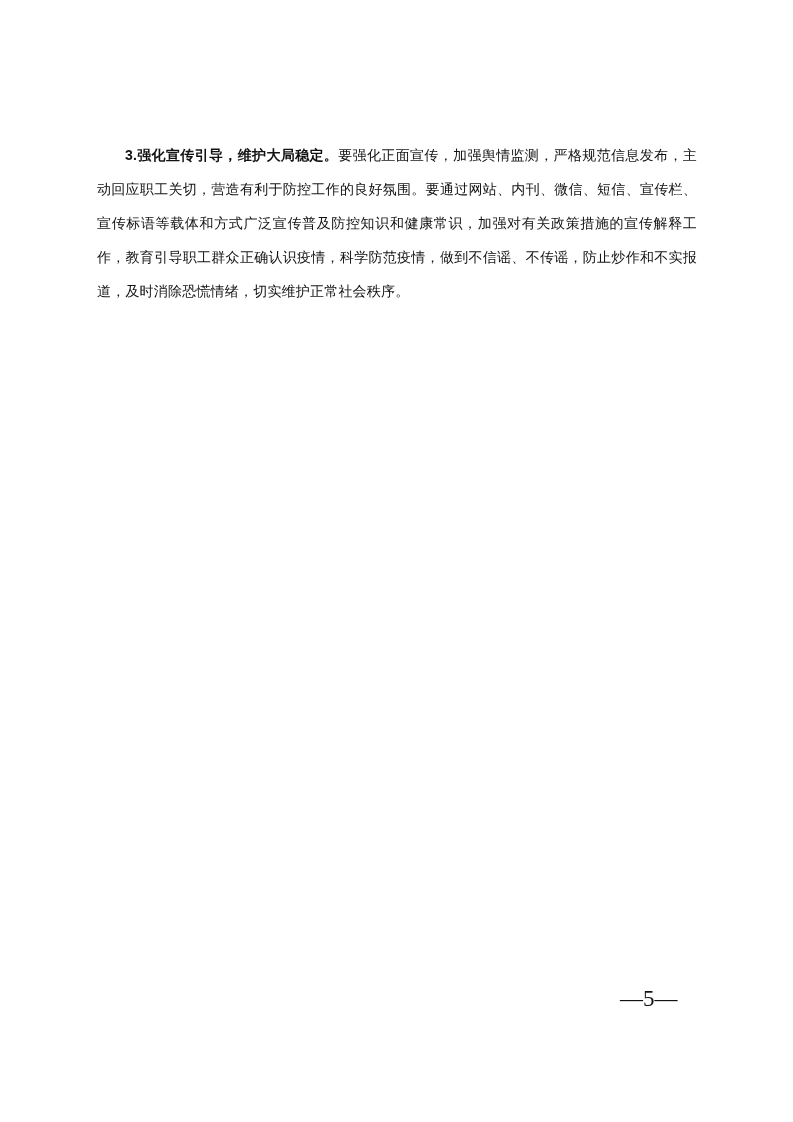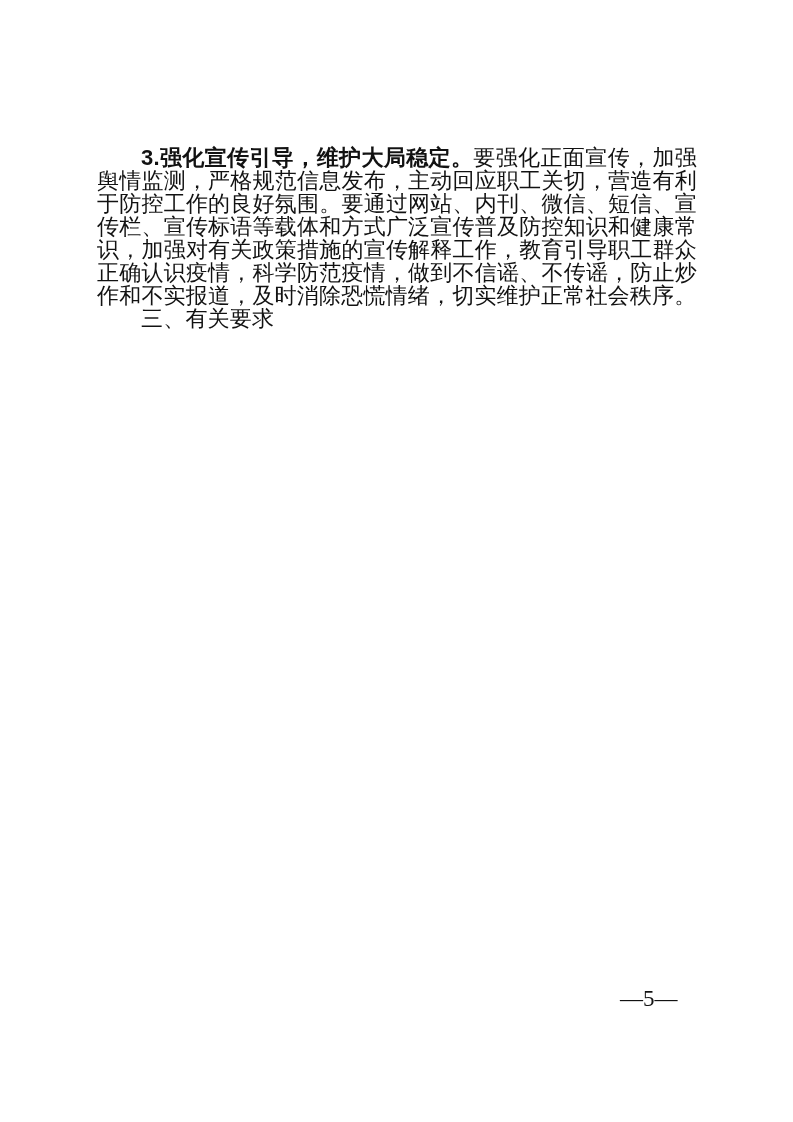--- a/index.html
+++ b/index.html
@@ -12,24 +12,24 @@
     width: 793px;
     height: 1122px;
     background: #ffffff;
     overflow: hidden;
     font-family: "Liberation Sans", "DejaVu Sans", sans-serif;
     color: #121212;
   }
   .body-text {
     position: absolute;
     left: 97px;
-    top: 146px;
+    top: 138px;
     width: 600px;
-    font-size: 22px;
-    line-height: 23px;
+    font-size: 14px;
+    line-height: 34px;
     text-align: justify;
     text-justify: inter-character;
     letter-spacing: 0.2px;
   }
   .para {
     margin: 0;
     padding: 0;
     text-indent: 2em;
   }
   .para .lead {
@@ -50,21 +50,20 @@
   }
 </style>
 </head>
 <body>
 
 <div class="sheet">
   <main class="body-text">
 
     <p class="para"><b class="lead">3.强化宣传引导，维护大局稳定。</b><span>要强化正面宣传，加强舆情监测，严格规范信息发布，主动回应职工关切，营造有利于防控工作的良好氛围。要通过网站、内刊、微信、短信、宣传栏、宣传标语等载体和方式广泛宣传普及防控知识和健康常识，加强对有关政策措施的宣传解释工作，教育引导职工群众正确认识疫情，科学防范疫情，做到不信谣、不传谣，防止炒作和不实报道，及时消除恐慌情绪，切实维护正常社会秩序。</span></p>
 
-    <p class="para heading"><span>三、有关要求</span></p>
 
 
 
 
   </main>
 
   <span class="page-num">—5—</span>
 </div>
 
 </body></html>

